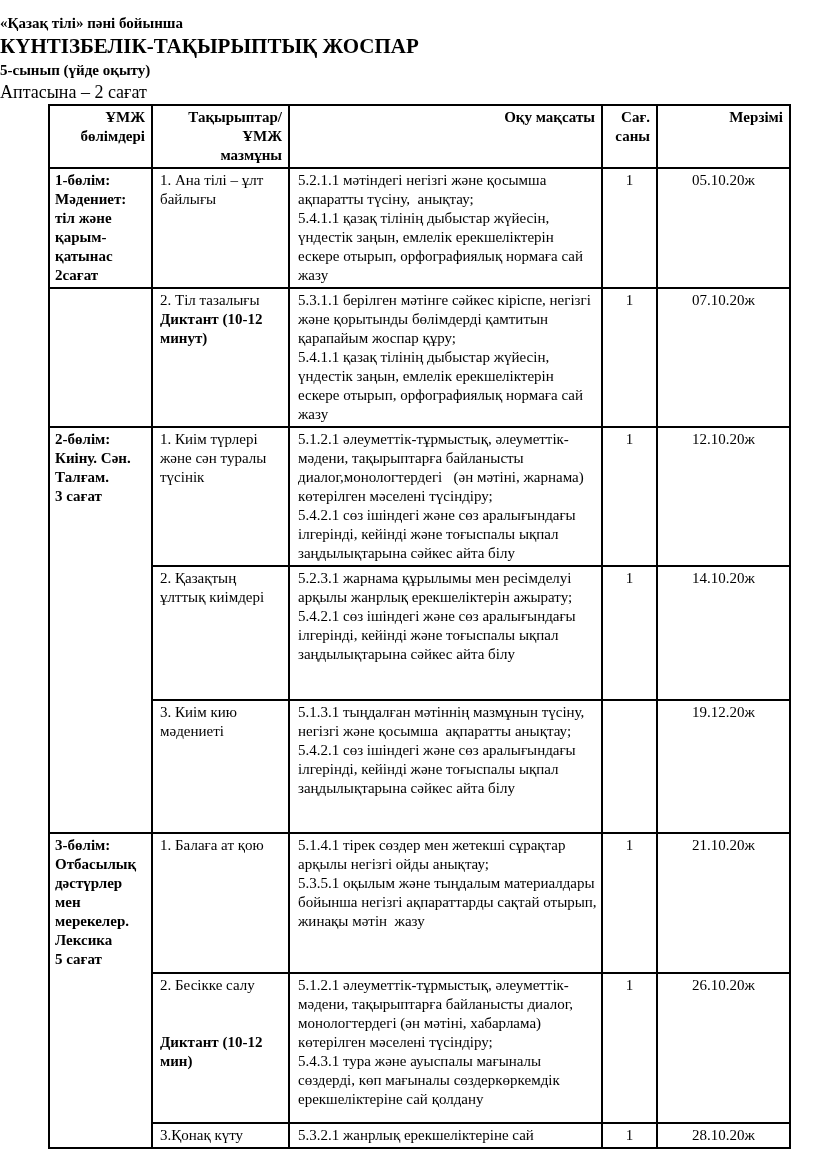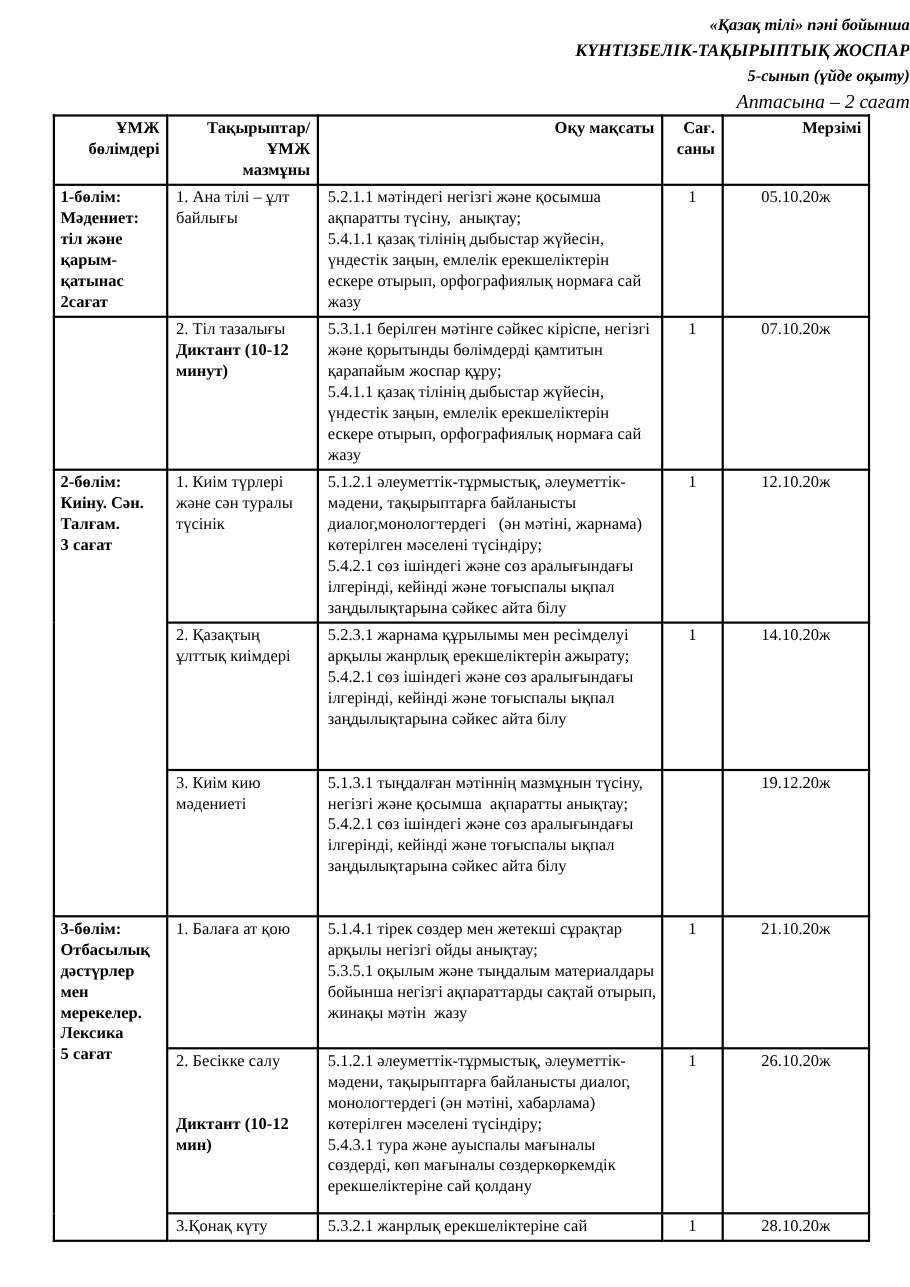--- a/index.html
+++ b/index.html
@@ -9,23 +9,23 @@
     color: #000000;
     font-family: "Liberation Serif", "DejaVu Serif", serif;
   }
   .page {
     width: 827px;
     height: 1170px;
     overflow: hidden;
     background: #ffffff;
     padding-top: 13px;
   }
-  .titles { text-align: right; font-style: italic; }
+  .titles { text-align: left; }
   .t1 { font-weight: bold; font-size: 15px; line-height: 21px; }
-  .t2 { font-weight: bold; font-size: 16px; line-height: 25px; }
+  .t2 { font-weight: bold; font-size: 21px; line-height: 25px; }
   .t3 { font-weight: bold; font-size: 15px; line-height: 23px; }
   .t4 { font-weight: normal; font-size: 18px; line-height: 20px; }
 
   table.plan {
     border-collapse: collapse;
     table-layout: fixed;
     margin-left: 48px;
     width: 741px;
     margin-top: 2px;
   }
@@ -142,21 +142,21 @@
     </tr>
 
     <tr style="height:133px">
       <td class="topic">3. Киім кию мәдениеті</td>
       <td class="objective">5.1.3.1 тыңдалған мәтіннің мазмұнын түсіну, негізгі және қосымша  ақпаратты анықтау;
 5.4.2.1 сөз ішіндегі және сөз аралығындағы ілгерінді, кейінді және тоғыспалы ықпал заңдылықтарына сәйкес айта білу</td>
       <td class="hours"></td>
       <td class="date">19.12.20ж</td>
     </tr>
 
-    <tr style="height:120px">
+    <tr style="height:140px">
       <td class="section" rowspan="3">3-бөлім:
 Отбасылық
 дәстүрлер
 мен
 мерекелер.
 Лексика
 5 сағат</td>
       <td class="topic">1. Балаға ат қою</td>
       <td class="objective">5.1.4.1 тірек сөздер мен жетекші сұрақтар арқылы негізгі ойды анықтау;
 5.3.5.1 оқылым және тыңдалым материалдары бойынша негізгі ақпараттарды сақтай отырып, жинақы мәтін  жазу</td>

